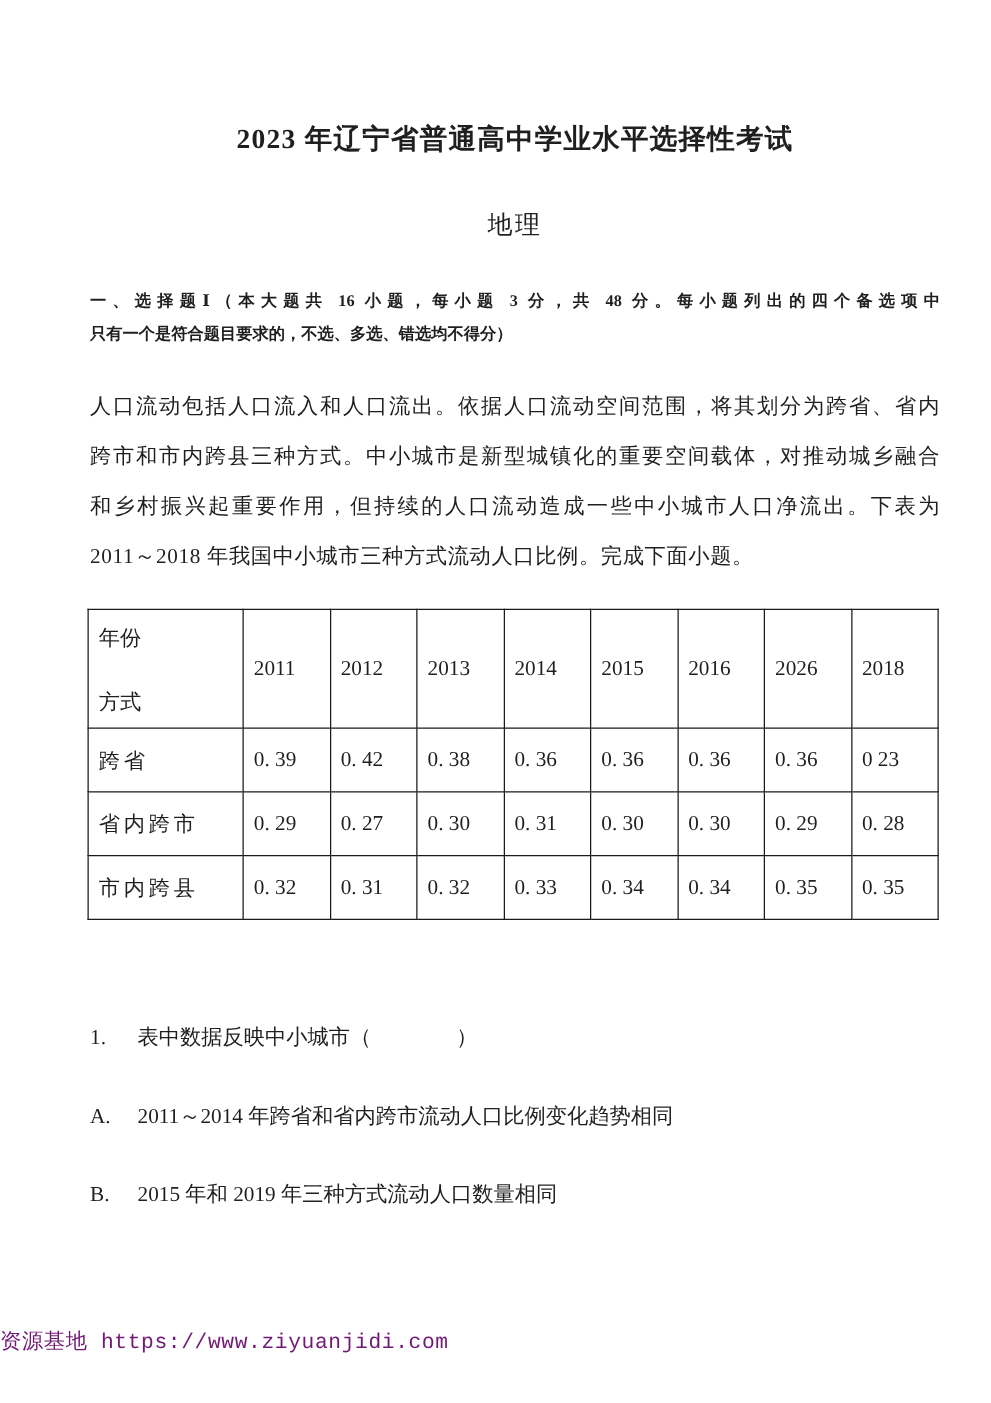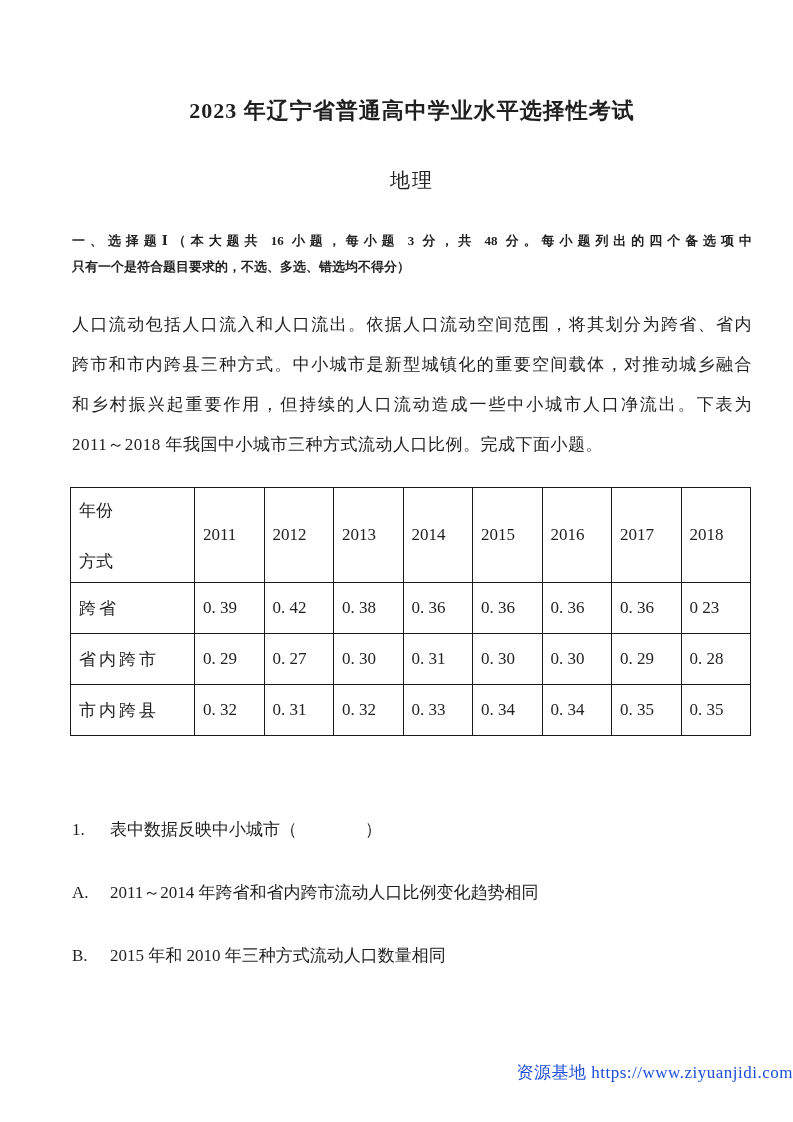--- a/index.html
+++ b/index.html
@@ -68,24 +68,24 @@
 
   .question { margin-top: 84px; font-size: 17px; line-height: 20px; display: flex; }
   .option   { margin-top: 43px; font-size: 17px; line-height: 20px; display: flex; }
   .q-marker { width: 38px; flex: 0 0 38px; }
 
   .footer {
     position: absolute;
     top: 1061px;
     left: 0;
     width: 100%;
-    text-align: right;
-    font-family: Liberation Serif, serif;
+    text-align: left;
+    font-family: Liberation Mono, monospace;
     font-size: 17px;
-    color: #1d4ed8;
+    color: #701a75;
     letter-spacing: 0.5px;
   }
 </style>
 </head>
 <body>
 
 <div class="page">
   <div class="content">
 
     <h1 class="title">2023 年辽宁省普通高中学业水平选择性考试</h1>
@@ -111,21 +111,21 @@
             <span>年份</span>
             <span>方式</span>
           </div>
         </td>
         <td>2011</td>
         <td>2012</td>
         <td>2013</td>
         <td>2014</td>
         <td>2015</td>
         <td>2016</td>
-        <td>2017</td>
+        <td>2026</td>
         <td>2018</td>
       </tr>
       <tr class="body-row">
         <td class="row-label">跨省</td>
         <td>0. 39</td>
         <td>0. 42</td>
         <td>0. 38</td>
         <td>0. 36</td>
         <td>0. 36</td>
         <td>0. 36</td>
@@ -162,21 +162,21 @@
       <span>表中数据反映中小城市（　　　　）</span>
     </div>
 
     <div class="option">
       <span class="q-marker">A.</span>
       <span>2011～2014 年跨省和省内跨市流动人口比例变化趋势相同</span>
     </div>
 
     <div class="option">
       <span class="q-marker">B.</span>
-      <span>2015 年和 2010 年三种方式流动人口数量相同</span>
+      <span>2015 年和 2019 年三种方式流动人口数量相同</span>
     </div>
 
   </div>
 
   <div class="footer">
     <span>资源基地 https://www.ziyuanjidi.com</span>
   </div>
 </div>
 
 </body></html>

